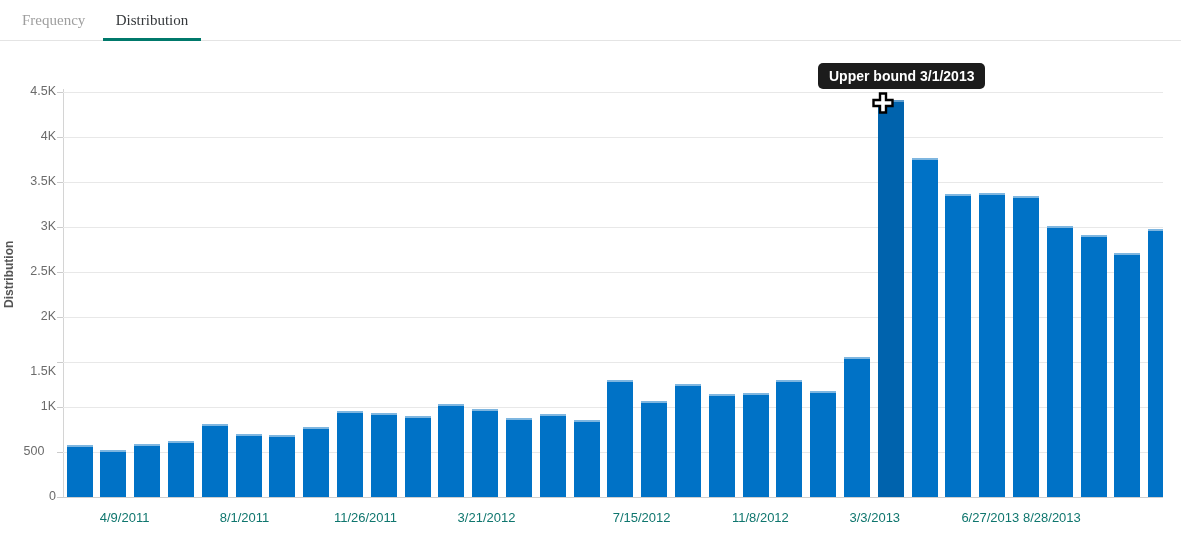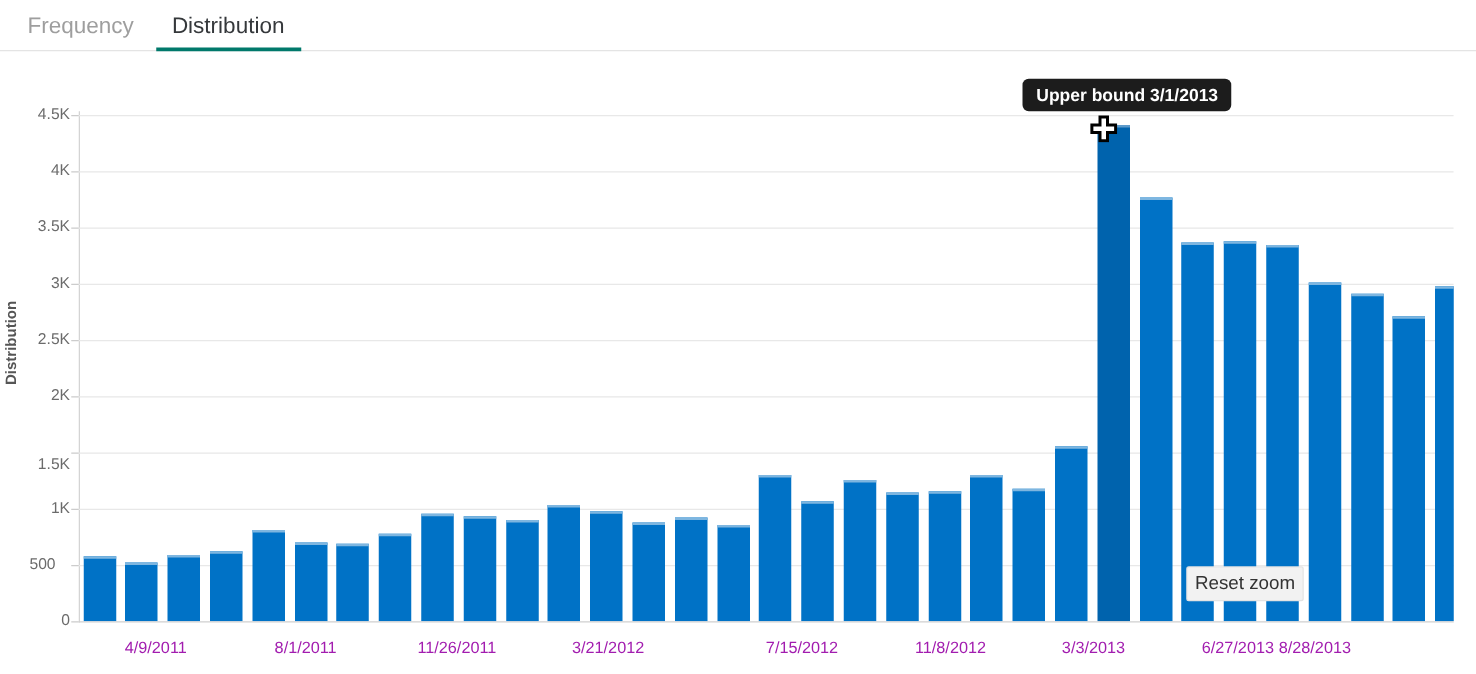--- a/index.html
+++ b/index.html
@@ -3,39 +3,39 @@
 <meta charset="utf-8">
 <style>
   * { box-sizing: border-box; margin: 0; padding: 0; }
   html, body { width: 1181px; height: 539px; background: #ffffff;
     font-family: "Liberation Sans", "DejaVu Sans", sans-serif; overflow: hidden; }
 
   
   .tabbar { position: absolute; left: 0; top: 0; width: 1181px; height: 41px;
     border-bottom: 1px solid #e4e4e4; background: #fff; }
   .tab { display: inline-block; height: 41px; line-height: 40px; padding: 0 13px;
-    font-size: 18px; color: #9e9e9e; cursor: pointer; vertical-align: top; }
+    font-size: 15px; color: #9e9e9e; cursor: pointer; vertical-align: top; font-family: Liberation Serif, serif; }
   .tab.first { margin-left: 9px; }
   .tab.active { color: #35383b; border-bottom: 3px solid #00796B; }
 
   
   .chart { position: absolute; left: 0; top: 41px; width: 1181px; height: 498px; }
   .y-title { position: absolute; left: 2px; top: 253px; width: 14px;
     transform: rotate(-90deg); transform-origin: 50% 50%;
     font-size: 12px; font-weight: bold; color: #555; white-space: nowrap; }
   .plot { position: absolute; left: 63px; top: 51px; width: 1100px; height: 405px;
     overflow: hidden; }
   .gridline { position: absolute; left: 0; width: 100%; height: 1px; background: #e8e8e8; }
   .axis-left { position: absolute; left: 63px; top: 48px; width: 1px; height: 409px; background: #d4d4d4; }
   .axis-bottom { position: absolute; left: 63px; top: 456px; width: 1100px; height: 1px; background: #cfcfcf; }
   .bar { position: absolute; bottom: 0; background: #0072C6; border-top: 2px solid #7EB6E0; }
   .bar.hl { background: #0063AD; border-top-color: #5E9BCB; }
   .ylab { position: absolute; font-size: 12.5px; color: #6b6b6b; width: 44px; text-align: right; }
   .ytick { position: absolute; width: 6px; height: 1px; background: #cccccc; }
-  .xlab { position: absolute; top: 469px; font-size: 13px; color: #a21caf;
+  .xlab { position: absolute; top: 469px; font-size: 13px; color: #0f766e;
     transform: translateX(-50%); white-space: nowrap; }
 
   
   .tooltip { position: absolute; left: 818px; top: 22px; background: #1c1c1c;
     color: #ffffff; font-size: 14px; font-weight: bold; line-height: 20px;
     padding: 3px 11px; border-radius: 5px; white-space: nowrap; z-index: 5; }
   .cursor { position: absolute; left: 872px; top: 51px; width: 22px; height: 22px; z-index: 6; }
 
   
   .reset-btn { position: absolute; left: 949px; top: 412px; width: 94px; height: 28px;
@@ -134,14 +134,13 @@
     </div>
 
   <div class="tooltip">
     <div>Upper bound 3/1/2013</div>
   </div>
 
   <svg class="cursor" viewBox="0 0 22 22">
     <path d="M8 1.5 h6 v6.5 h6.5 v6 h-6.5 v6.5 h-6 v-6.5 h-6.5 v-6 h6.5 z" fill="#ffffff" stroke="#000000" stroke-width="2.4"></path>
   </svg>
 
-  <button class="reset-btn">Reset zoom</button>
 </div>
 
 </body></html>

